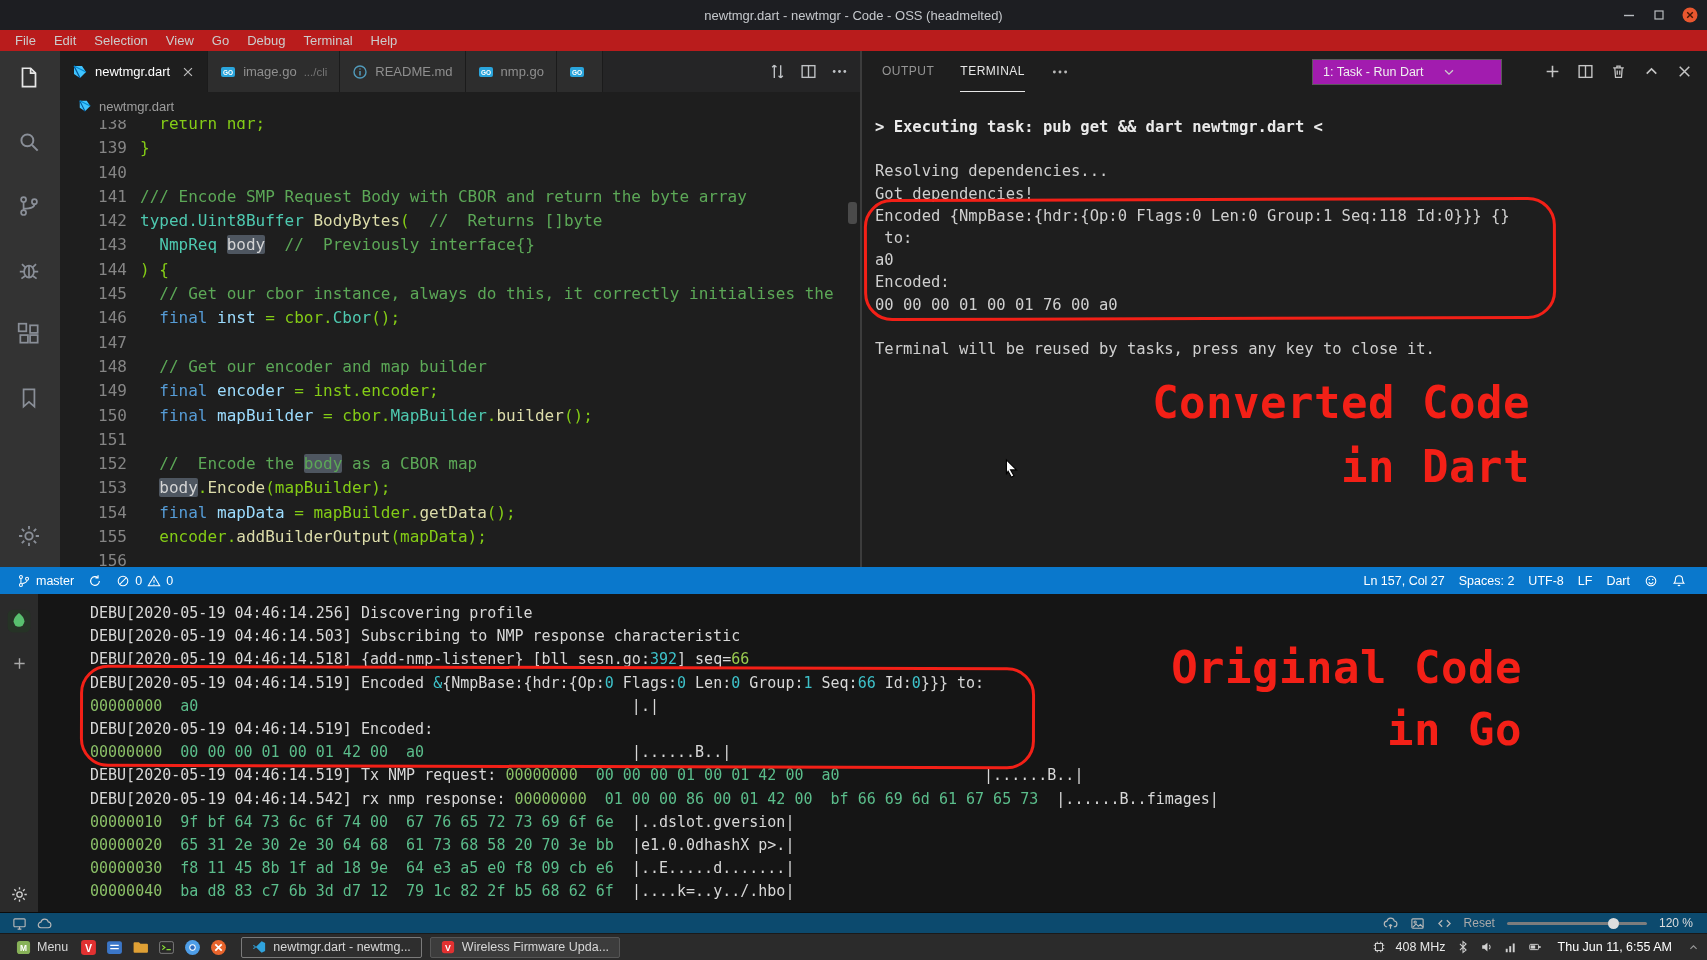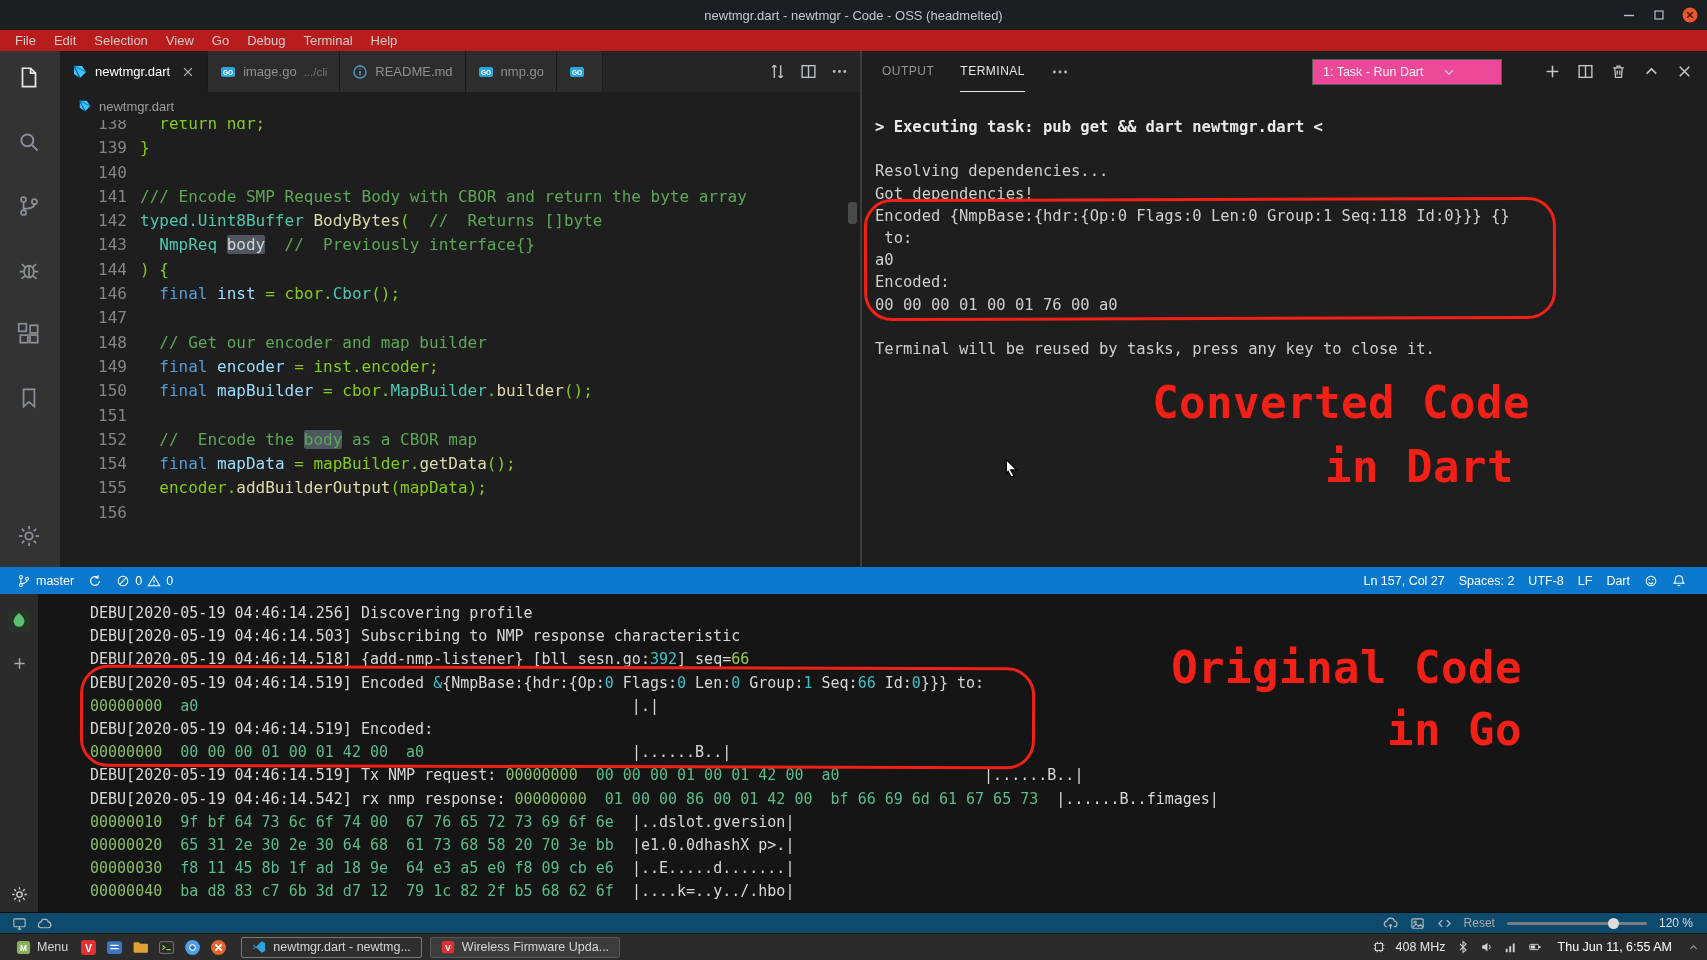--- a/index.html
+++ b/index.html
@@ -57,31 +57,31 @@
 .scroll-thumb{position:absolute;right:3px;top:82px;width:9px;height:22px;background:#4a4a4a;border-radius:3px}
 
 .sash{width:2px;background:#3c3c3c;flex:none}
 
 
 .panel{width:845px;display:flex;flex-direction:column;background:#1e1e1e;flex:none}
 .panel-header{height:41px;display:flex;align-items:center;padding:0 14px 0 20px;gap:26px;flex:none}
 .panel-tab{font-size:12px;letter-spacing:.5px;color:#969696;cursor:pointer;height:100%;display:flex;align-items:center;border-bottom:1px solid transparent}
 .panel-tab.active{color:#e7e7e7;border-bottom-color:#e7e7e7}
 .panel-more{color:#b9b9b9;width:18px;height:18px;cursor:pointer}
-.task-select{margin-left:auto;background:#ec4899;border:1px solid #5a5a5a;color:#f0f0f0;font-size:12.5px;height:26px;display:flex;align-items:center;gap:18px;padding:0 8px 0 10px;min-width:190px;cursor:pointer}
+.task-select{margin-left:auto;background:#a21caf;border:1px solid #5a5a5a;color:#f0f0f0;font-size:12.5px;height:26px;display:flex;align-items:center;gap:18px;padding:0 8px 0 10px;min-width:190px;cursor:pointer}
 .task-select .ic{width:14px;height:14px;color:#cccccc}
 .panel-actions{display:flex;align-items:center;gap:16px;margin-left:16px}
 .panel-actions .ic{width:17px;height:17px;color:#c5c5c5;cursor:pointer}
 .panel-content{flex:1;position:relative;overflow:hidden;padding:24px 8px 0 13px;font-family:"DejaVu Sans Mono",monospace;font-size:15.5px;line-height:22.2px;color:#cfcfcf}
 .term-line{white-space:pre;min-height:22.2px}
 .term-line.bold{color:#eaeaea;font-weight:bold}
 .term-annotation-box{position:absolute;left:2px;top:106px;width:692px;height:122px;border:3px solid #f32017;border-radius:28px;pointer-events:none;transform:rotate(-.2deg)}
 .ann-text{position:absolute;color:#f32017;font-weight:bold;font-size:44px;letter-spacing:.5px;white-space:nowrap}
 .ann-conv1{top:300px;right:177px}
-.ann-conv2{top:364px;right:193px}
+.ann-conv2{top:364px;right:177px}
 .mouse-cursor{position:absolute;left:138px;top:366px;width:22px;height:22px}
 
 
 .statusbar{height:27px;background:#0a78cc;color:#fff;display:flex;align-items:center;font-size:12.5px;flex:none;padding:0 14px 0 10px}
 .sb-item{display:flex;align-items:center;gap:5px;padding:0 7px;height:100%;cursor:pointer}
 .sb-item .ic{width:14px;height:14px;color:#fff}
 .sb-right{margin-left:auto;display:flex;align-items:center}
 
 
 .lowerwin{flex:1;display:flex;flex-direction:column;min-height:0}
@@ -286,27 +286,29 @@
       </div>
       <div class="code">
         <div class="code-lines">
             <div class="line"><span class="ln">138</span><span class="lc"><span class="tk-p">  return hdr;</span></span></div>
             <div class="line"><span class="ln">139</span><span class="lc"><span class="tk-p">}</span></span></div>
             <div class="line"><span class="ln">140</span><span class="lc">&nbsp;</span></div>
             <div class="line"><span class="ln">141</span><span class="lc"><span class="tk-c">/// Encode SMP Request Body with CBOR and return the byte array</span></span></div>
             <div class="line"><span class="ln">142</span><span class="lc"><span class="tk-t">typed.Uint8Buffer</span><span class="tk-p"> </span><span class="tk-f">BodyBytes</span><span class="tk-p">(</span><span class="tk-c">  //  Returns []byte</span></span></div>
             <div class="line"><span class="ln">143</span><span class="lc"><span class="tk-p">  </span><span class="tk-t">NmpReq</span><span class="tk-p"> </span><span class="tk-ph">body</span><span class="tk-c">  //  Previously interface{}</span></span></div>
             <div class="line"><span class="ln">144</span><span class="lc"><span class="tk-p">) {</span></span></div>
+            <div class="line"><span class="ln">145</span><span class="lc"><span class="tk-c">  // Get our cbor instance, always do this, it correctly initialises the</span></span></div>
             <div class="line"><span class="ln">146</span><span class="lc"><span class="tk-p">  </span><span class="tk-k">final</span><span class="tk-p"> </span><span class="tk-v">inst</span><span class="tk-p"> = cbor.</span><span class="tk-t">Cbor</span><span class="tk-p">();</span></span></div>
             <div class="line"><span class="ln">147</span><span class="lc">&nbsp;</span></div>
             <div class="line"><span class="ln">148</span><span class="lc"><span class="tk-c">  // Get our encoder and map builder</span></span></div>
             <div class="line"><span class="ln">149</span><span class="lc"><span class="tk-p">  </span><span class="tk-k">final</span><span class="tk-p"> </span><span class="tk-v">encoder</span><span class="tk-p"> = inst.encoder;</span></span></div>
             <div class="line"><span class="ln">150</span><span class="lc"><span class="tk-p">  </span><span class="tk-k">final</span><span class="tk-p"> </span><span class="tk-v">mapBuilder</span><span class="tk-p"> = cbor.</span><span class="tk-t">MapBuilder</span><span class="tk-p">.</span><span class="tk-f">builder</span><span class="tk-p">();</span></span></div>
             <div class="line"><span class="ln">151</span><span class="lc">&nbsp;</span></div>
             <div class="line"><span class="ln">152</span><span class="lc"><span class="tk-c">  //  Encode the </span><span class="tk-ch">body</span><span class="tk-c"> as a CBOR map</span></span></div>
+            <div class="line"><span class="ln">153</span><span class="lc"><span class="tk-p">  </span><span class="tk-ph">body</span><span class="tk-p">.</span><span class="tk-f">Encode</span><span class="tk-p">(mapBuilder);</span></span></div>
             <div class="line"><span class="ln">154</span><span class="lc"><span class="tk-p">  </span><span class="tk-k">final</span><span class="tk-p"> </span><span class="tk-v">mapData</span><span class="tk-p"> = mapBuilder.</span><span class="tk-f">getData</span><span class="tk-p">();</span></span></div>
             <div class="line"><span class="ln">155</span><span class="lc"><span class="tk-p">  encoder.</span><span class="tk-f">addBuilderOutput</span><span class="tk-p">(mapData);</span></span></div>
             <div class="line"><span class="ln">156</span><span class="lc">&nbsp;</span></div>
           </div>
         <div class="scroll-thumb"></div>
       </div>
     </div>
 
     <div class="sash"></div>
 

